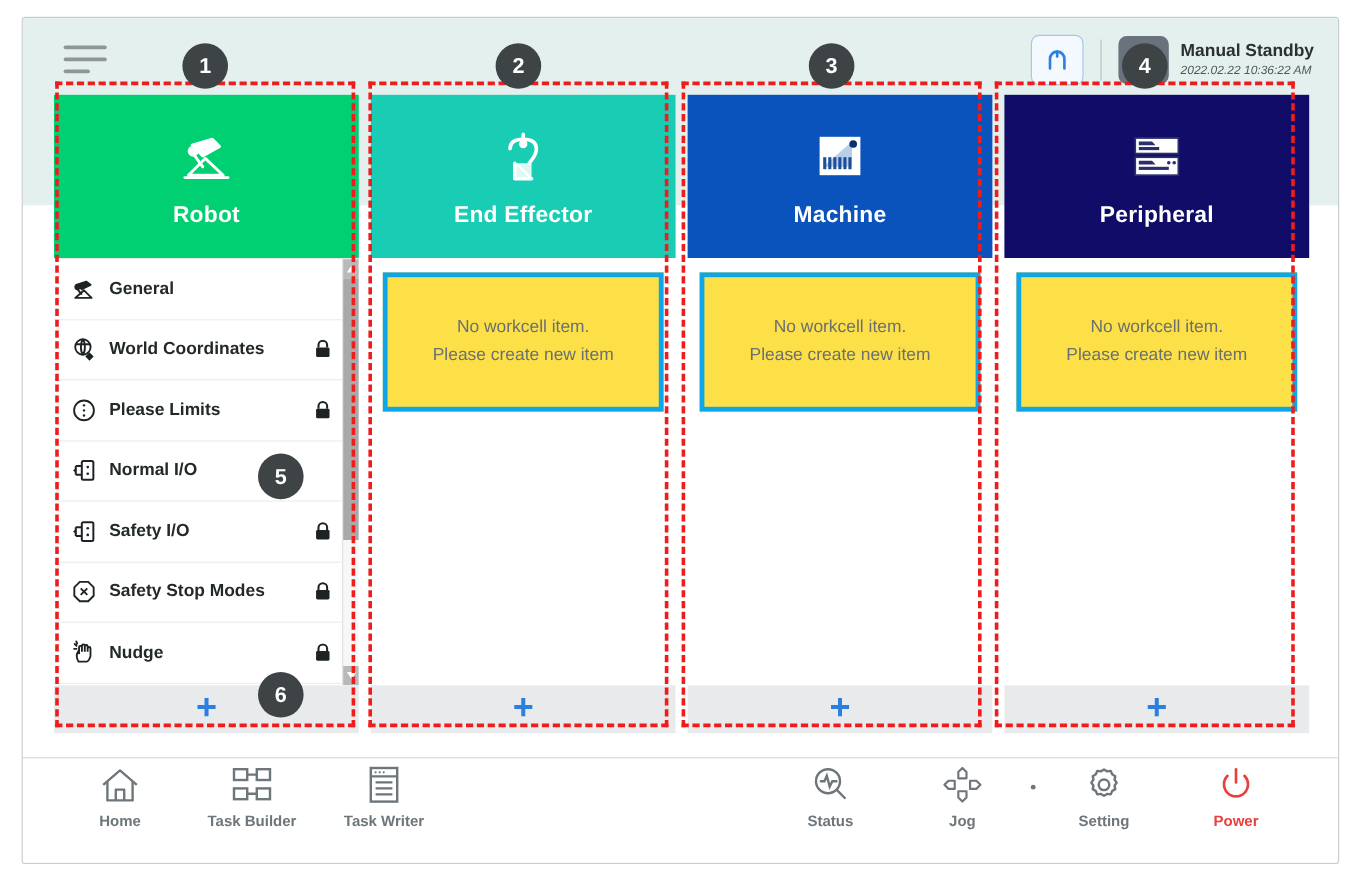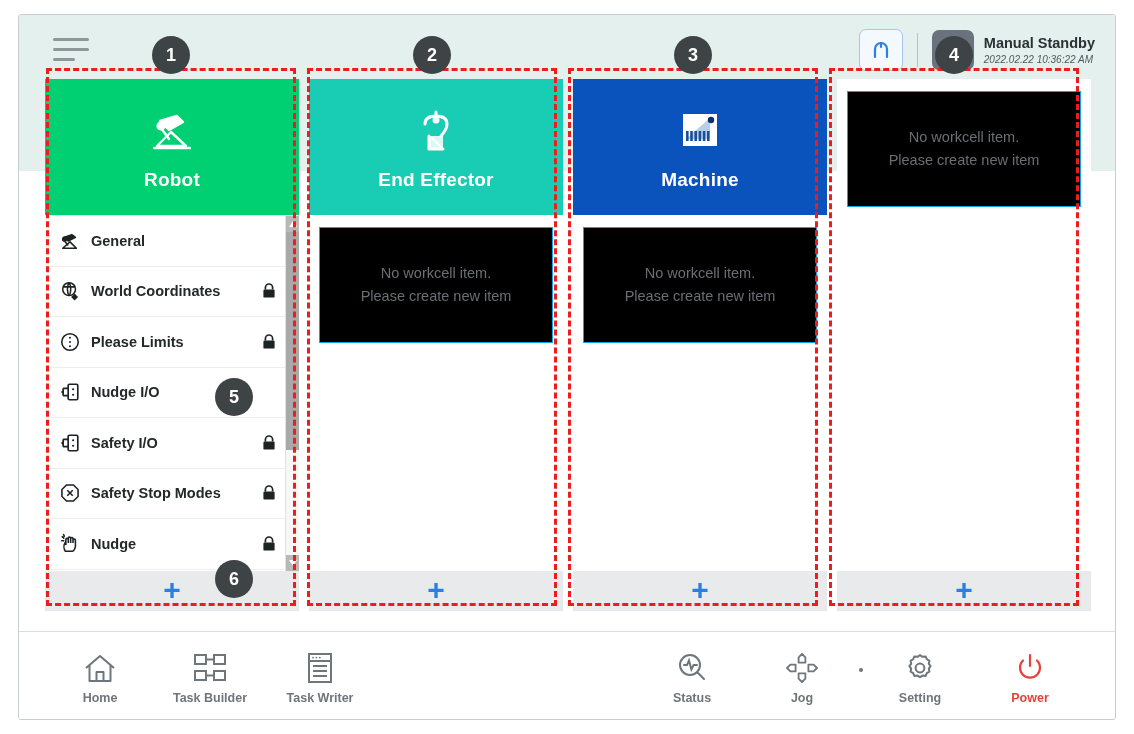--- a/index.html
+++ b/index.html
@@ -96,22 +96,22 @@
     letter-spacing: .2px;
   }
   .card-body {
     flex: 1;
     background: #ffffff;
     padding: 12px 10px 0 10px;
     overflow: hidden;
     position: relative;
   }
   .empty-box {
-    border: 1px solid #0ea5e9;
-    background: #000000;
+    border: 4px solid #0ea5e9;
+    background: #fde047;
     height: 116px;
     display: flex; flex-direction: column;
     align-items: center; justify-content: center;
     color: #6a6f72; font-size: 14.5px; line-height: 1.6;
   }
   .card-foot {
     height: 40px; background: #e9eaeb;
     display: flex; align-items: center; justify-content: center;
     cursor: pointer;
   }
@@ -161,21 +161,21 @@
     position: absolute; left: 0; right: 0; top: 16px;
     height: 218px; background: #a9a9a9; cursor: pointer;
   }
 
   
   .bottomnav {
     position: absolute; left: 0; bottom: 0;
     width: 100%; height: 88px;
     background: #ffffff;
     border-top: 1px solid #d9dde0;
-    display: flex; align-items: center;
+    display: flex; align-items: flex-start;
   }
   .nav-left { display: flex; margin-left: 26px; }
   .nav-right { display: flex; margin-left: auto; margin-right: 30px; }
   .nav-item {
     width: 110px;
     display: flex; flex-direction: column;
     align-items: center; justify-content: center;
     cursor: pointer;
   }
   .nav-item .nic { height: 38px; display: flex; align-items: flex-end; }
@@ -314,21 +314,21 @@
               <div class="row">
                 <span class="ric">
                   <svg width="22" height="22" viewBox="0 0 24 24" fill="none" stroke="#1d2224" stroke-width="1.8">
                     <rect x="10" y="3.5" width="10.5" height="17" rx="1.4"></rect>
                     <circle cx="15.4" cy="9" r="1.2" fill="#1d2224" stroke="none"></circle>
                     <circle cx="15.4" cy="15" r="1.2" fill="#1d2224" stroke="none"></circle>
                     <path d="M10 8 H4.5 M10 16 H4.5 M4.5 8 V16"></path>
                     <path d="M2 12 l3 -2.4 v4.8 Z" fill="#1d2224" stroke="none"></path>
                   </svg>
                 </span>
-                <span class="rlabel">Nudge I/O</span>
+                <span class="rlabel">Normal I/O</span>
                 <span class="rlock"></span>
               </div>
 
               <div class="row">
                 <span class="ric">
                   <svg width="22" height="22" viewBox="0 0 24 24" fill="none" stroke="#1d2224" stroke-width="1.8">
                     <rect x="10" y="3.5" width="10.5" height="17" rx="1.4"></rect>
                     <circle cx="15.4" cy="9" r="1.2" fill="#1d2224" stroke="none"></circle>
                     <circle cx="15.4" cy="15" r="1.2" fill="#1d2224" stroke="none"></circle>
                     <path d="M10 8 H4.5 M10 16 H4.5 M4.5 8 V16"></path>
@@ -442,20 +442,35 @@
             <span>No workcell item.</span>
             <span>Please create new item</span>
           </div>
         </div>
         <div class="card-foot">
           <span class="plus">+</span>
         </div>
       </div>
 
       <div class="card">
+        <div class="card-head" style="background:#100c68">
+          <div class="ico">
+            <svg width="50" height="44" viewBox="0 0 50 44" fill="none">
+              <rect x="7" y="6" width="36" height="13" fill="#ffffff" stroke="#2b2f6e" stroke-width="1.5"></rect>
+              <rect x="7" y="22" width="36" height="15" fill="#ffffff" stroke="#2b2f6e" stroke-width="1.5"></rect>
+              <path d="M10 9 h11 l3 3 h-14 z" fill="#2b2f6e"></path>
+              <rect x="10" y="13.5" width="17" height="2.6" fill="#2b2f6e"></rect>
+              <path d="M10 25 h11 l3 3 h-14 z" fill="#2b2f6e"></path>
+              <rect x="10" y="30" width="25" height="2.6" fill="#2b2f6e"></rect>
+              <circle cx="35" cy="26.6" r="1.5" fill="#2b2f6e"></circle>
+              <circle cx="39.5" cy="26.6" r="1.5" fill="#2b2f6e"></circle>
+            </svg>
+          </div>
+          <div class="card-title">Peripheral</div>
+        </div>
         <div class="card-body">
           <div class="empty-box">
             <span>No workcell item.</span>
             <span>Please create new item</span>
           </div>
         </div>
         <div class="card-foot">
           <span class="plus">+</span>
         </div>
       </div>

